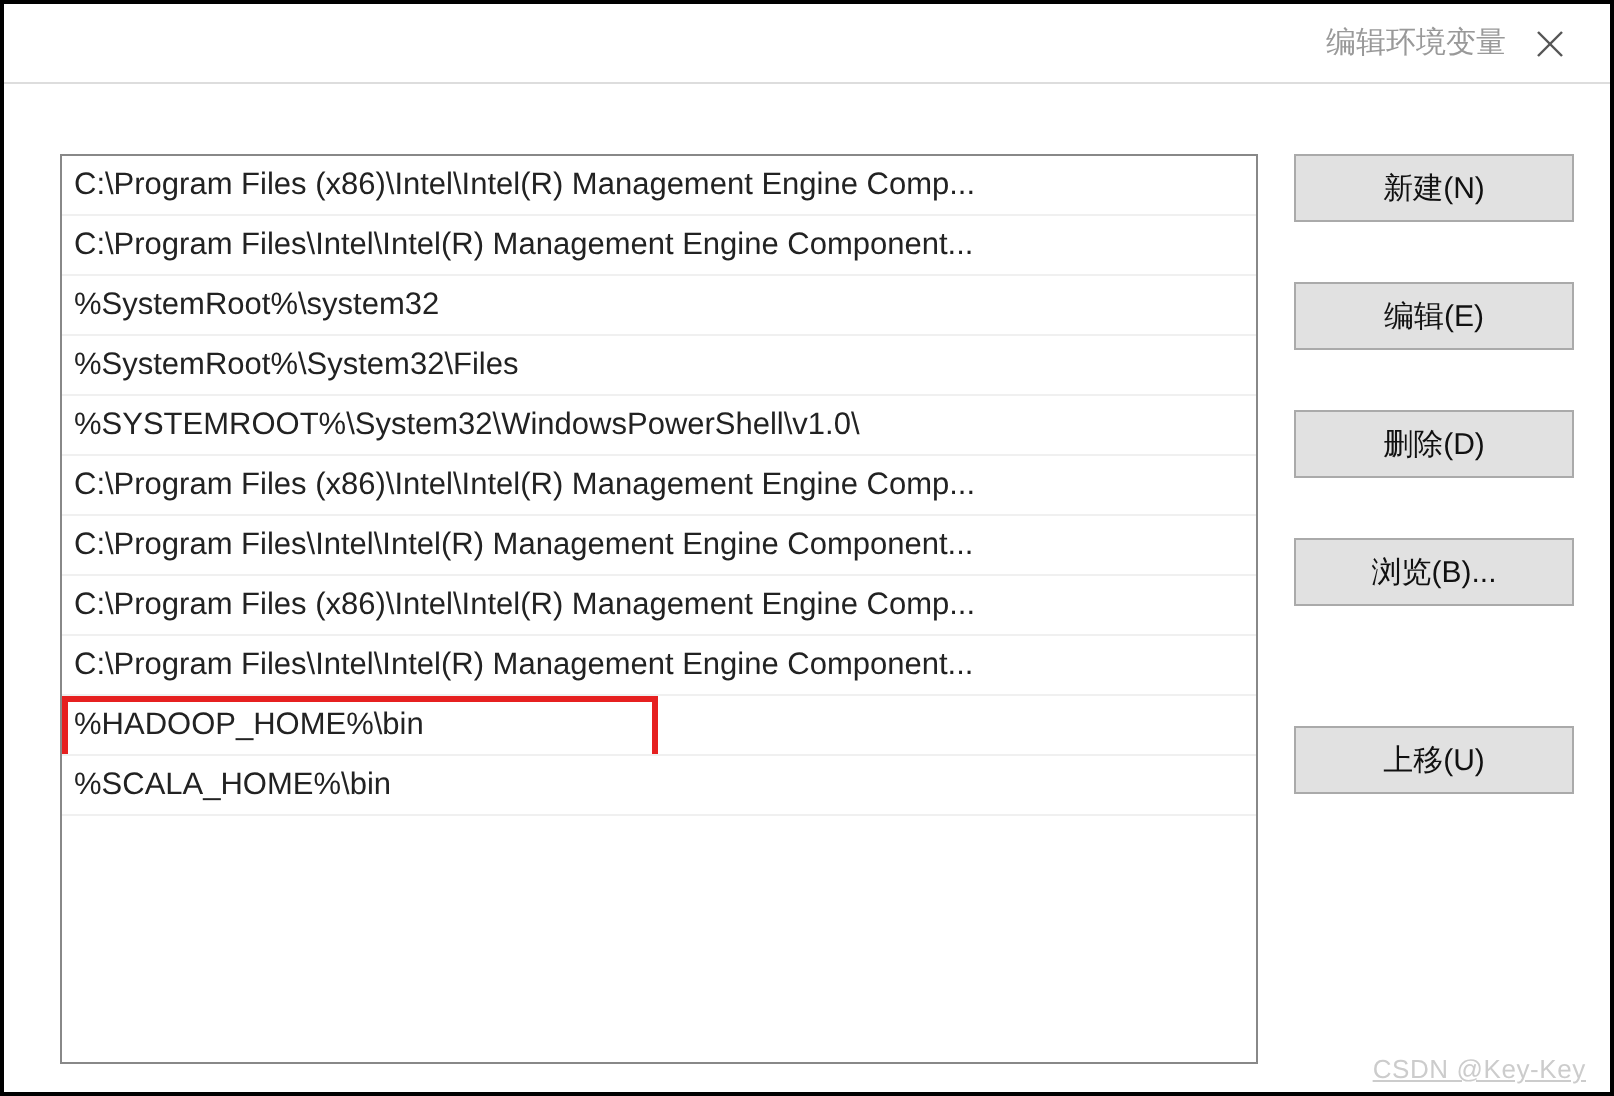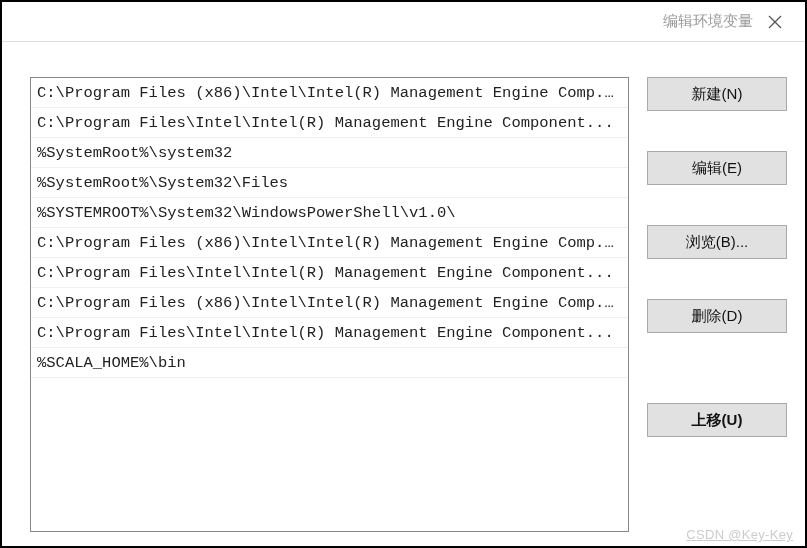--- a/index.html
+++ b/index.html
@@ -45,21 +45,20 @@
       display: flex;
       padding: 35px 18px 0 28px;
       gap: 18px;
     }
     .list-box {
       flex: 1;
       border: 1px solid #888;
       height: 455px;
       overflow: hidden;
       background: #fff;
-      font-family: Liberation Mono, monospace;
     }
     .list-item {
       height: 30px;
       line-height: 30px;
       padding: 0 6px;
       font-size: 15.5px;
       color: #222;
       white-space: nowrap;
       overflow: hidden;
       text-overflow: ellipsis;
@@ -88,24 +87,24 @@
       height: 34px;
       border: 1px solid #aaa;
       background: #e1e1e1;
       font-size: 15px;
       color: #111;
       cursor: pointer;
       font-family: inherit;
       display: flex;
       align-items: center;
       justify-content: center;
-      margin-bottom: 14px;
+      margin-bottom: 4px;
     }
     .gap-small { margin-top: 26px; }
-    .gap-large { margin-top: 56px; font-weight: bold; }
+    .gap-large { margin-top: 56px; }
     .watermark {
       position: absolute;
       right: 12px;
       bottom: 4px;
       font-size: 13px;
       color: #ccc;
       letter-spacing: 0.3px;
       text-decoration: underline;
     }
   </style>
@@ -126,25 +125,26 @@
   <div class="list-box">
     <div class="list-item">C:\Program Files (x86)\Intel\Intel(R) Management Engine Comp...</div>
     <div class="list-item">C:\Program Files\Intel\Intel(R) Management Engine Component...</div>
     <div class="list-item">%SystemRoot%\system32</div>
     <div class="list-item">%SystemRoot%\System32\Files</div>
     <div class="list-item">%SYSTEMROOT%\System32\WindowsPowerShell\v1.0\</div>
     <div class="list-item">C:\Program Files (x86)\Intel\Intel(R) Management Engine Comp...</div>
     <div class="list-item">C:\Program Files\Intel\Intel(R) Management Engine Component...</div>
     <div class="list-item">C:\Program Files (x86)\Intel\Intel(R) Management Engine Comp...</div>
     <div class="list-item">C:\Program Files\Intel\Intel(R) Management Engine Component...</div>
+    <div class="list-item highlighted">%HADOOP_HOME%\bin</div>
     <div class="list-item">%SCALA_HOME%\bin</div>
   </div>
 
   <div class="button-col">
     <button class="win-btn">新建(N)</button>
     <button class="win-btn gap-small">编辑(E)</button>
+    <button class="win-btn gap-small">删除(D)</button>
     <button class="win-btn gap-small">浏览(B)...</button>
-    <button class="win-btn gap-small">删除(D)</button>
     <button class="win-btn gap-large">上移(U)</button>
   </div>
 </div>
 
 <div class="watermark">CSDN @Key-Key</div>
 
 </body></html>

